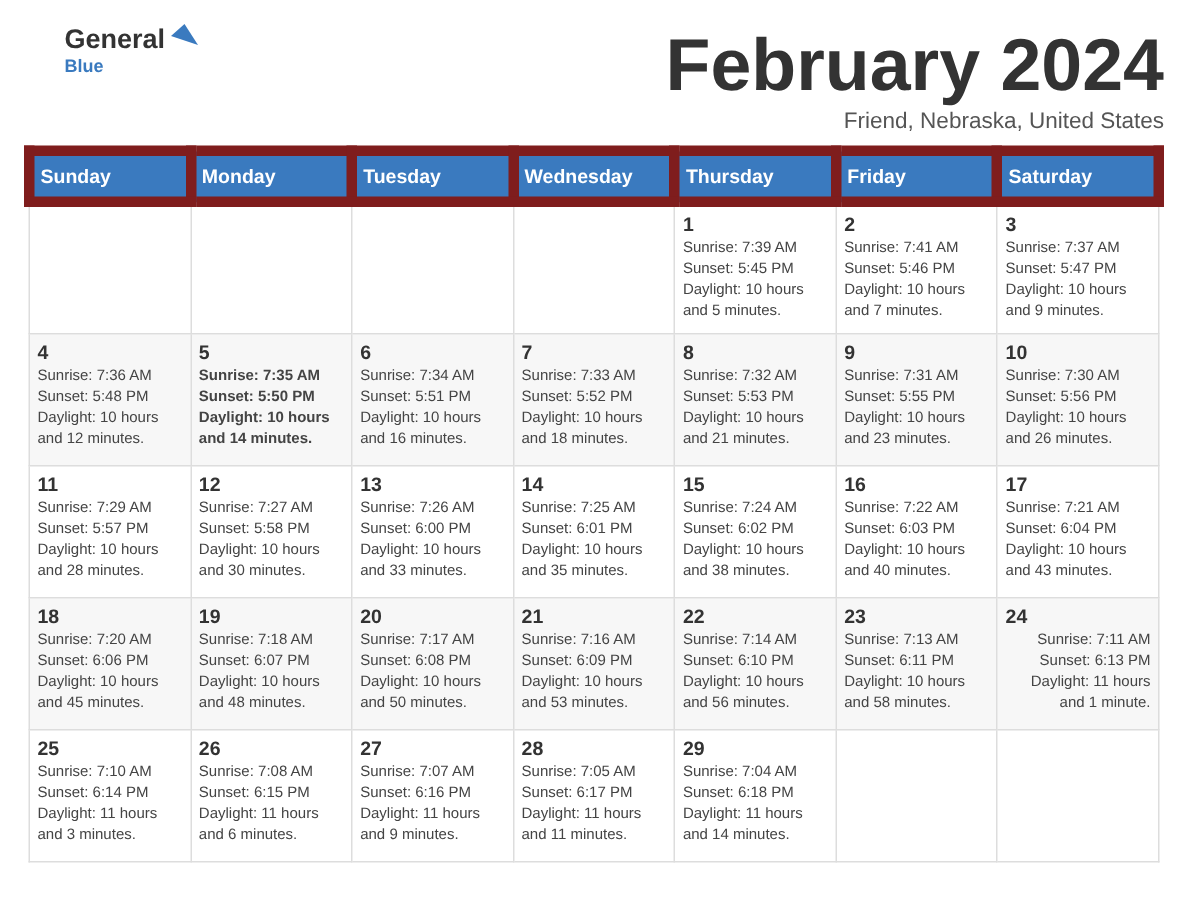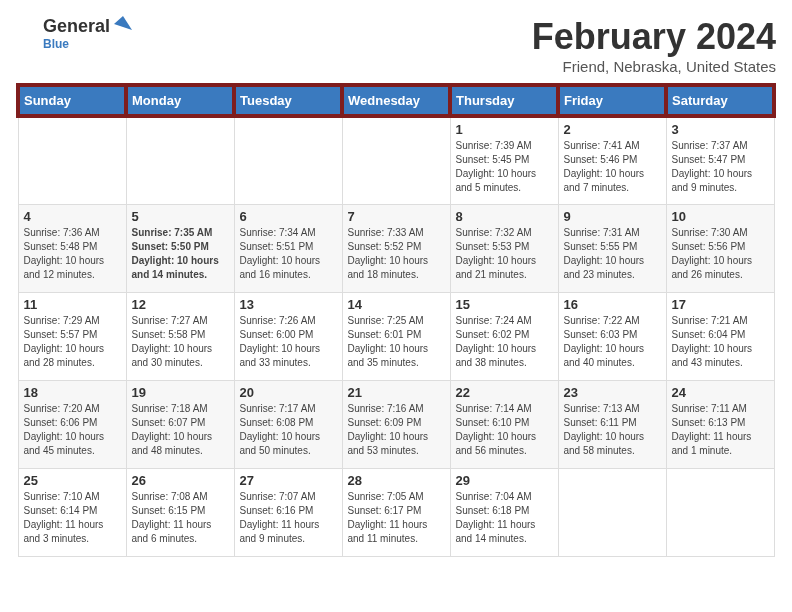--- a/index.html
+++ b/index.html
@@ -33,41 +33,41 @@
       color: #3a7abf;
     }
     .logo-line {
       display: flex;
       align-items: center;
     }
     .title-section {
       text-align: right;
     }
     .month-title {
-      font-size: 36px;
+      font-size: 49px;
       font-weight: bold;
       color: #333;
     }
     .location-title {
       font-size: 15px;
       color: #555;
     }
     table {
       width: 100%;
       border-collapse: collapse;
       table-layout: fixed;
     }
     thead tr th {
       background-color: #3a7abf;
       color: #fff;
       font-size: 13px;
       font-weight: bold;
       padding: 6px 4px;
       text-align: left;
-      border: 4px solid #7f1d1d;
+      border: 7px solid #7f1d1d;
     }
     tbody tr td {
       vertical-align: top;
       border: 1px solid #ddd;
       padding: 4px 5px;
       font-size: 10.5px;
       color: #333;
       height: 88px;
       background: #fff;
     }
@@ -288,21 +288,21 @@
         </td>
         <td>
           <div class="day-number">23</div>
           <div class="day-info" style="white-space: pre-line;">Sunrise: 7:13 AM
 Sunset: 6:11 PM
 Daylight: 10 hours
 and 58 minutes.</div>
         </td>
         <td>
           <div class="day-number">24</div>
-          <div class="day-info" style="white-space: pre-line;">Sunrise: 7:11 AM
+          <div class="day-info" style="white-space: pre-line; text-align: right;">Sunrise: 7:11 AM
 Sunset: 6:13 PM
 Daylight: 11 hours
 and 1 minute.</div>
         </td>
       </tr>
       <tr>
         <td>
           <div class="day-number">25</div>
           <div class="day-info" style="white-space: pre-line;">Sunrise: 7:10 AM
 Sunset: 6:14 PM

